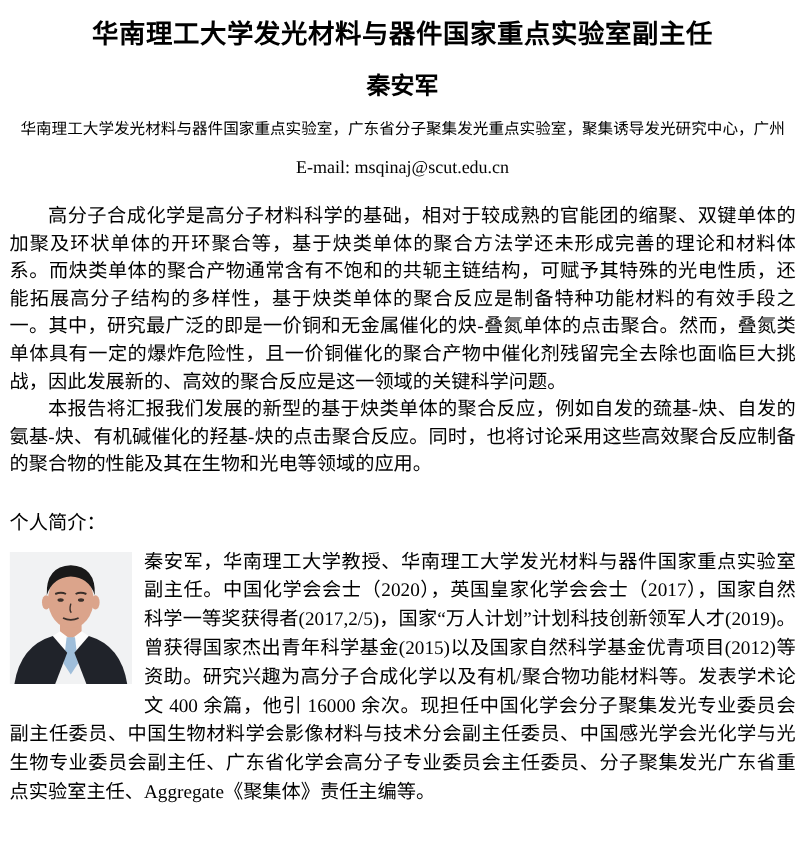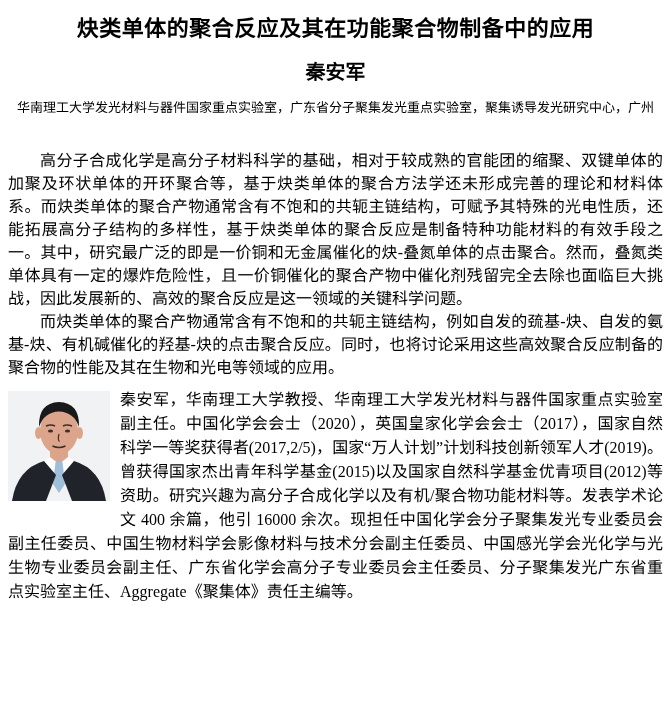--- a/index.html
+++ b/index.html
@@ -82,32 +82,34 @@
     content: "";
     display: block;
     clear: both;
   }
 </style>
 </head>
 <body>
 
 <div class="page">
 
-  <h1 class="title">炔类单体的聚合反应及其在功能聚合物制备中的应用</h1>
+  <h1 class="title">华南理工大学发光材料与器件国家重点实验室副主任</h1>
 
   <div class="author">秦安军</div>
 
   <div class="affiliation">华南理工大学发光材料与器件国家重点实验室，广东省分子聚集发光重点实验室，聚集诱导发光研究中心，广州</div>
 
+  <div class="email">E-mail: msqinaj@scut.edu.cn</div>
 
   <div class="abstract">
     <p>高分子合成化学是高分子材料科学的基础，相对于较成熟的官能团的缩聚、双键单体的加聚及环状单体的开环聚合等，基于炔类单体的聚合方法学还未形成完善的理论和材料体系。而炔类单体的聚合产物通常含有不饱和的共轭主链结构，可赋予其特殊的光电性质，还能拓展高分子结构的多样性，基于炔类单体的聚合反应是制备特种功能材料的有效手段之一。其中，研究最广泛的即是一价铜和无金属催化的炔-叠氮单体的点击聚合。然而，叠氮类单体具有一定的爆炸危险性，且一价铜催化的聚合产物中催化剂残留完全去除也面临巨大挑战，因此发展新的、高效的聚合反应是这一领域的关键科学问题。</p>
-    <p>而炔类单体的聚合产物通常含有不饱和的共轭主链结构，例如自发的巯基-炔、自发的氨基-炔、有机碱催化的羟基-炔的点击聚合反应。同时，也将讨论采用这些高效聚合反应制备的聚合物的性能及其在生物和光电等领域的应用。</p>
+    <p>本报告将汇报我们发展的新型的基于炔类单体的聚合反应，例如自发的巯基-炔、自发的氨基-炔、有机碱催化的羟基-炔的点击聚合反应。同时，也将讨论采用这些高效聚合反应制备的聚合物的性能及其在生物和光电等领域的应用。</p>
   </div>
 
+  <div class="bio-heading">个人简介：</div>
 
   <div class="bio clearfix">
     <span class="photo-wrap">
       <svg viewBox="0 0 102 110" xmlns="http://www.w3.org/2000/svg">
         <rect x="0" y="0" width="102" height="110" fill="#f1f2f3"></rect>
 
         <rect x="42" y="56" width="18" height="18" fill="#dba48b"></rect>
 
         <ellipse cx="30.5" cy="42" rx="3.5" ry="6" fill="#dba48b"></ellipse>
         <ellipse cx="71.5" cy="42" rx="3.5" ry="6" fill="#dba48b"></ellipse>

